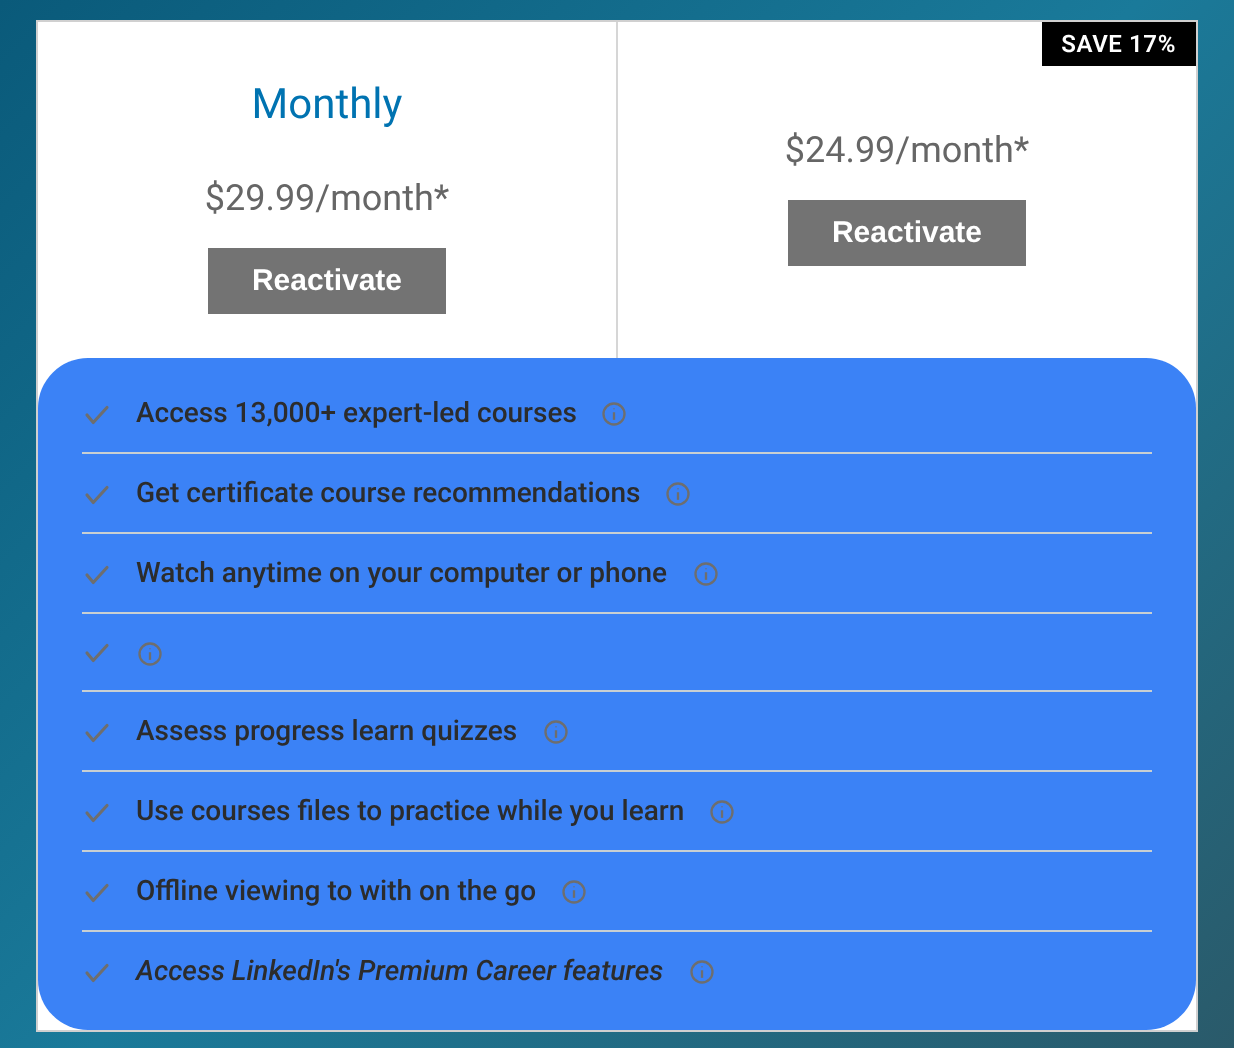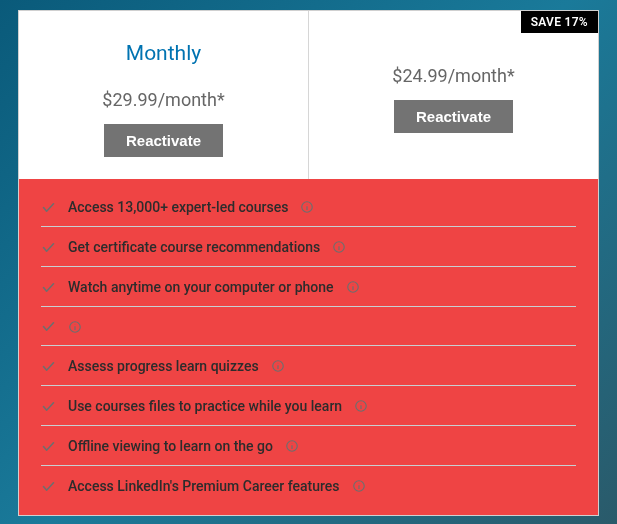--- a/index.html
+++ b/index.html
@@ -55,31 +55,32 @@
     margin-top: 14px;
     background: #737373;
     color: #fff;
     border: none;
     font-size: 15px;
     font-weight: 600;
     padding: 8px 22px;
     cursor: pointer;
   }
   .features {
-    background: #ef4444;
+    background: #3b82f6;
     padding: 8px 22px 10px 22px;
+    border-radius: 25px;
   }
   .feature-row {
     display: flex;
     align-items: center;
     gap: 12px;
     padding: 12px 0 11px 0;
     border-bottom: 1px solid #c8cfd2;
   }
-  .feature-row:last-child { border-bottom: none; }
+  .feature-row:last-child { border-bottom: none; font-style: italic; }
   .check-icon {
     width: 15px;
     height: 15px;
     flex-shrink: 0;
     color: #6e6e6e;
   }
   .feature-text {
     color: #2c2c2c;
     font-size: 14px;
     font-weight: 500;
@@ -176,21 +177,21 @@
         <svg class="info-icon" viewBox="0 0 24 24" fill="none" stroke="currentColor" stroke-width="2">
           <circle cx="12" cy="12" r="9"></circle>
           <line x1="12" y1="10.5" x2="12" y2="17"></line>
           <circle cx="12" cy="7.5" r="0.6" fill="currentColor" stroke="none"></circle>
         </svg>
       </div>
       <div class="feature-row">
         <svg class="check-icon" viewBox="0 0 24 24" fill="none" stroke="currentColor" stroke-width="2.5" stroke-linecap="round" stroke-linejoin="round">
           <polyline points="4 12 9 18 20 6"></polyline>
         </svg>
-        <span class="feature-text">Offline viewing to learn on the go</span>
+        <span class="feature-text">Offline viewing to with on the go</span>
         <svg class="info-icon" viewBox="0 0 24 24" fill="none" stroke="currentColor" stroke-width="2">
           <circle cx="12" cy="12" r="9"></circle>
           <line x1="12" y1="10.5" x2="12" y2="17"></line>
           <circle cx="12" cy="7.5" r="0.6" fill="currentColor" stroke="none"></circle>
         </svg>
       </div>
       <div class="feature-row">
         <svg class="check-icon" viewBox="0 0 24 24" fill="none" stroke="currentColor" stroke-width="2.5" stroke-linecap="round" stroke-linejoin="round">
           <polyline points="4 12 9 18 20 6"></polyline>
         </svg>

